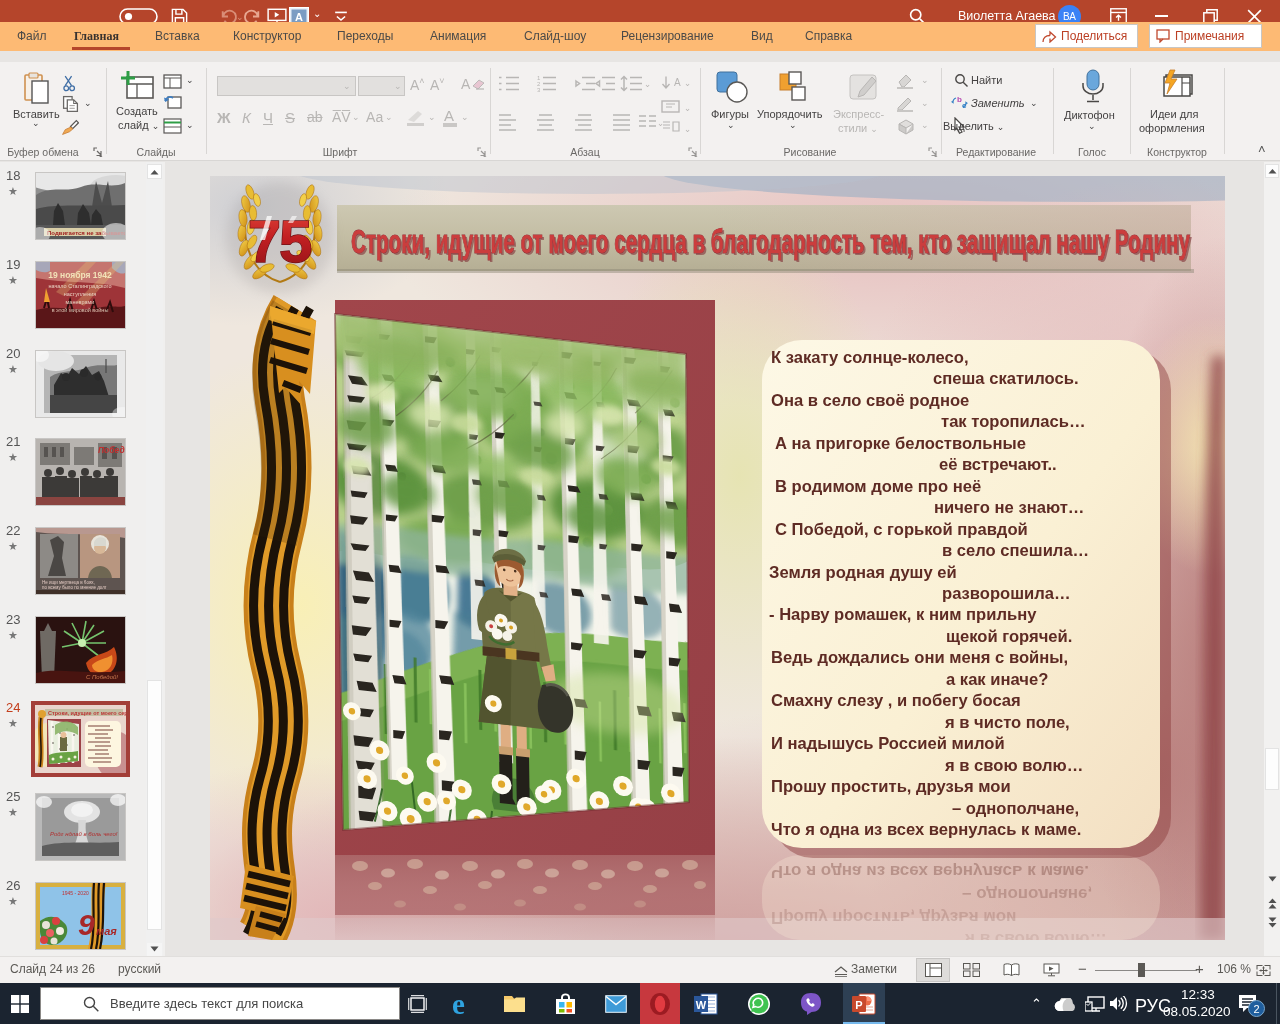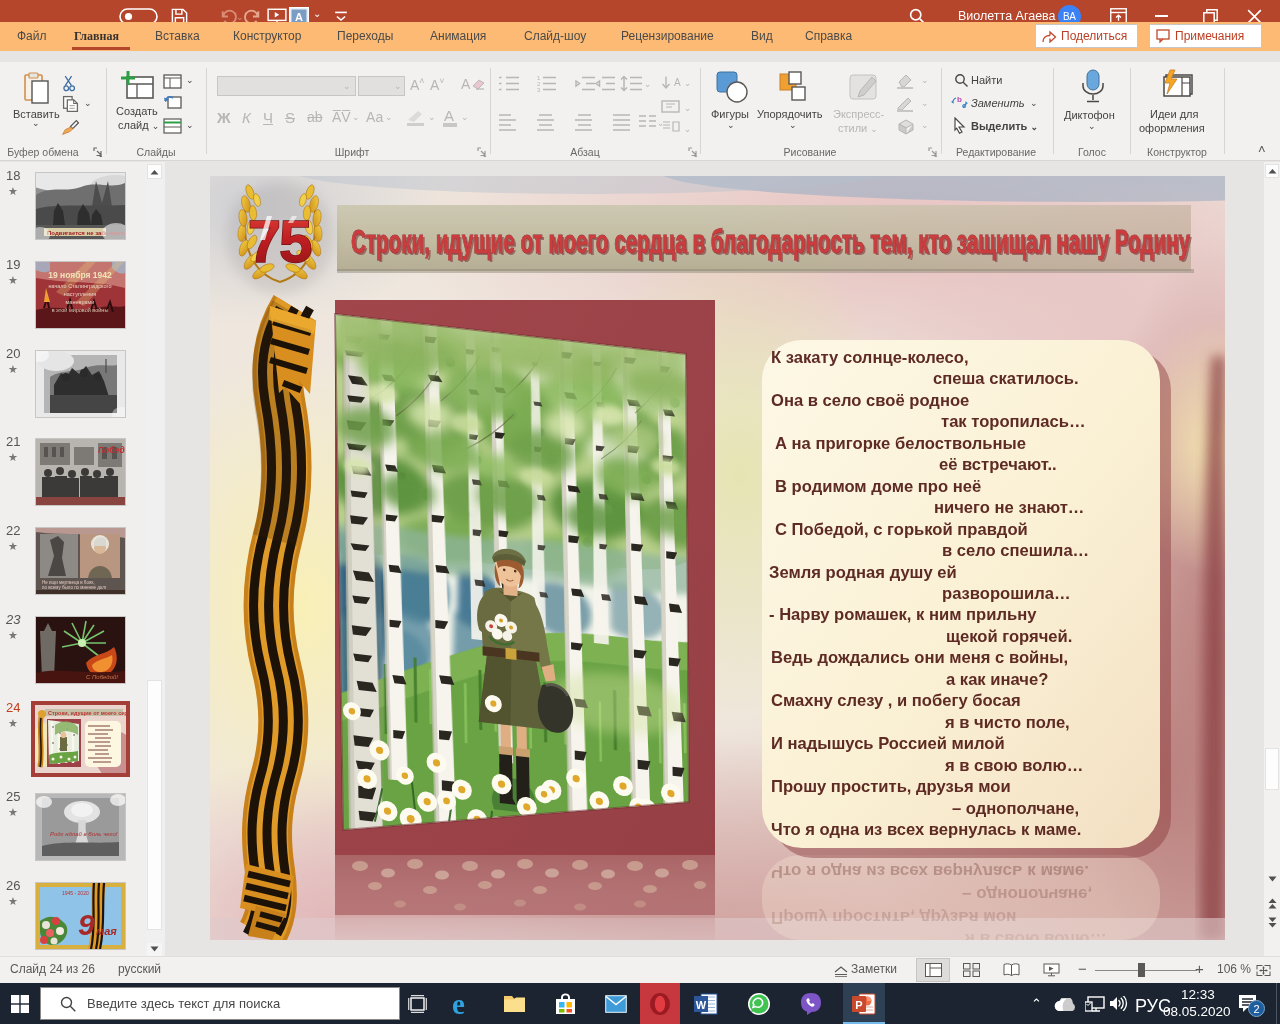--- a/index.html
+++ b/index.html
@@ -25,21 +25,21 @@
 .thumb{position:absolute;left:35px;width:91px;height:68px;background:#fff;border:1px solid #c8c6c4;}
 
 #slidearea{left:165px;top:162px;width:1099px;height:794px;background:#e7e5e3;}
 #slide{left:210px;top:176px;width:1015px;height:764px;background:#fff;}
 
 #rsb{left:1264px;top:162px;width:16px;height:794px;background:#f2f1f0;}
 
 #statusbar{left:0;top:956px;width:1280px;height:27px;background:#f3f1f0;border-top:1px solid #e1dfdd;font-size:12px;color:#5b5955;}
 
 #taskbar{left:0;top:983px;width:1280px;height:41px;background:#1b2430;}
-#tsearch{position:absolute;left:40px;top:4px;width:360px;height:33px;background:#fff;border:1px solid #8a8886;display:flex;align-items:center;font-size:13px;color:#474747;}
+#tsearch{position:absolute;left:40px;top:4px;width:360px;height:33px;background:#fff;border:1px solid #8a8886;display:flex;align-items:center;font-size:13px;color:#474747;padding-left:23px;}
 .tray{color:#fff;font-size:12px;}
 </style>
 </head>
 <body>
 <div class="abs" id="titlebar">
   <div class="abs txt" style="left:24px;top:9px;font-size:11.5px;margin-top:16px;">Автосохранение</div>
 
   <svg class="abs" style="left:119px;top:8px;" width="40" height="17">
       <rect x="1" y="1" width="37" height="15" rx="7.5" fill="none" stroke="#fff" stroke-width="1.6"></rect>
       <circle cx="9.5" cy="8.5" r="3.6" fill="#fff"></circle>
@@ -206,21 +206,21 @@
   <div class="abs dis" style="left:366px;top:47px;font-size:14px;">Аа</div>
   <div class="abs dis" style="left:385px;top:50px;font-size:9px;">⌄</div>
   <svg class="abs" style="left:405px;top:48px;" width="22" height="16" viewBox="0 0 22 16">
       <path d="M3 10L13 1l4 3-8 8z" fill="#dddbd9"></path>
       <rect x="2" y="13" width="17" height="3" fill="#d0cecc"></rect>
     </svg>
   <div class="abs dis" style="left:428px;top:50px;font-size:9px;">⌄</div>
   <div class="abs dis" style="left:444px;top:45px;font-size:15px;">А</div>
   <div class="abs" style="left:443px;top:61px;width:14px;height:3.5px;background:#c9c7c5;"></div>
   <div class="abs dis" style="left:461px;top:50px;font-size:9px;">⌄</div>
-  <div class="glabel" style="left:292px;">Шрифт</div>
+  <div class="glabel" style="left:280px;">Шрифт</div>
   <svg class="abs" style="left:477px;top:85px;" width="10" height="10" viewBox="0 0 10 10">
       <path d="M1 4V1h3M4 4l4 4M8 4v4.5H3.5" stroke="#9a9896" fill="none" stroke-width="1.2"></path>
       <path d="M9.5 9.5L6.8 8l-0.3 2.6z" fill="#9a9896"></path>
     </svg>
   <div class="gsep" style="left:490px;"></div>
 
   <svg class="abs" style="left:497px;top:12px;" width="205" height="62" viewBox="0 0 205 62">
     <g stroke="#b8b6b4" stroke-width="1.5" fill="none">
       <path d="M2 3.5h2.5M9 3.5h13M2 9.5h2.5M9 9.5h13M2 15.5h2.5M9 15.5h13"></path>
       <path d="M46 3.5h13M46 9.5h13M46 15.5h13"></path>
@@ -312,21 +312,21 @@
   <svg class="abs" style="left:951px;top:33px;" width="18" height="15" viewBox="0 0 18 15">
       <text x="6" y="7" font-size="8" fill="#b54ab0" font-weight="bold">b</text>
       <text x="11" y="13" font-size="8" fill="#2f7ec4" font-weight="bold">c</text>
       <path d="M5 3a4.5 4.5 0 0 0-3 4.5l-1.4-1M12 12a4.5 4.5 0 0 0 3-4.5l1.4 1" fill="none" stroke="#2f7ec4" stroke-width="1.2"></path>
     </svg>
   <div class="abs btxt" style="left:971px;top:35px;font-style:italic;">Заменить</div>
   <div class="abs" style="left:1030px;top:36px;font-size:9px;color:#444;">⌄</div>
   <svg class="abs" style="left:952px;top:55px;" width="14" height="17" viewBox="0 0 14 17">
       <path d="M3 1l9 9-5 0 3 5-2.5 1.2-2.8-5L3 13z" fill="#fff" stroke="#4a4846" stroke-width="1.2"></path>
     </svg>
-  <div class="abs btxt" style="left:971px;top:58px;font-weight:bold;">Выделить <span style="font-size:9px;">⌄</span></div>
+  <div class="abs btxt" style="left:943px;top:58px;">Выделить <span style="font-size:9px;">⌄</span></div>
   <div class="glabel" style="left:936px;">Редактирование</div>
   <div class="gsep" style="left:1053px;"></div>
 
   <svg class="abs" style="left:1081px;top:7px;" width="24" height="35" viewBox="0 0 24 35">
     <rect x="6" y="1" width="12" height="20" rx="6" fill="#6aa7dc" stroke="#41719c"></rect>
     <path d="M2 14v3a10 8 0 0 0 20 0v-3" fill="none" stroke="#4a4846" stroke-width="1.5"></path>
     <path d="M12 26v5M6 32.5h12" stroke="#4a4846" stroke-width="1.5"></path>
   </svg>
   <div class="abs btxt" style="left:1064px;top:47px;">Диктофон</div>
   <div class="abs" style="left:1088px;top:59px;font-size:9px;color:#444;">⌄</div>
@@ -349,21 +349,21 @@
   <div class="thumbnum" style="top:6px;">18</div>
     <div class="thumbstar" style="top:23px;">★</div>
   <div class="thumbnum" style="top:95px;">19</div>
     <div class="thumbstar" style="top:112px;">★</div>
   <div class="thumbnum" style="top:184px;">20</div>
     <div class="thumbstar" style="top:201px;">★</div>
   <div class="thumbnum" style="top:272px;">21</div>
     <div class="thumbstar" style="top:289px;">★</div>
   <div class="thumbnum" style="top:361px;">22</div>
     <div class="thumbstar" style="top:378px;">★</div>
-  <div class="thumbnum" style="top:450px;font-style:italic;">23</div>
+  <div class="thumbnum" style="top:450px;">23</div>
     <div class="thumbstar" style="top:467px;">★</div>
   <div class="thumbnum" style="top:538px;color:#c43e1c;">24</div>
     <div class="thumbstar" style="top:555px;">★</div>
   <div class="thumbnum" style="top:627px;">25</div>
     <div class="thumbstar" style="top:644px;">★</div>
   <div class="thumbnum" style="top:716px;">26</div>
     <div class="thumbstar" style="top:733px;">★</div>
   <div class="thumb" style="top:10px;"><svg width="89" height="66" id="t18">
     <rect width="89" height="66" fill="#8f8f8f"></rect>
         <ellipse cx="44" cy="6" rx="55" ry="14" fill="#e8e8e8"></ellipse>

